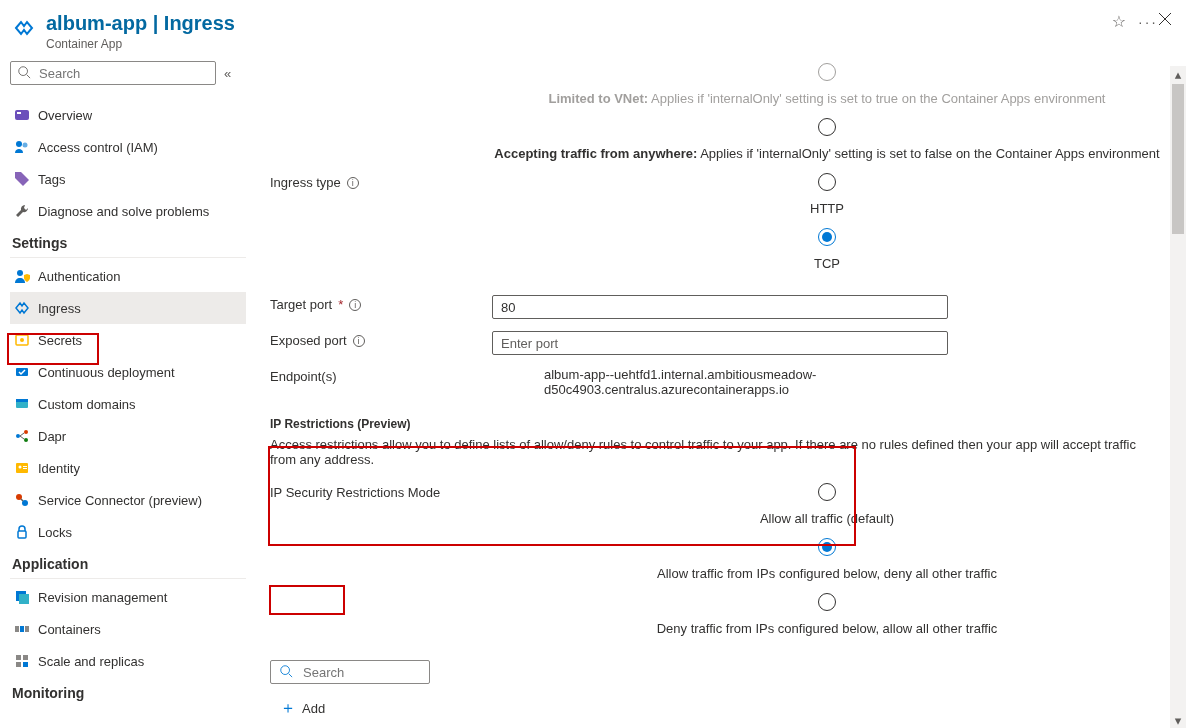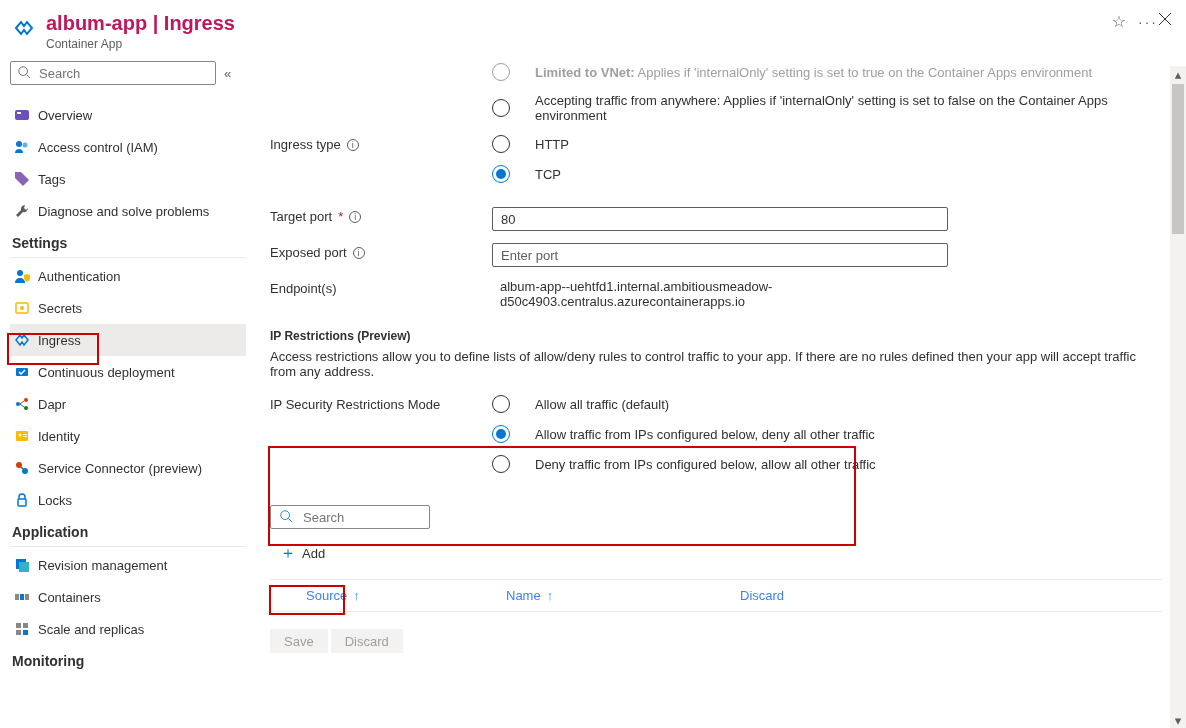--- a/index.html
+++ b/index.html
@@ -24,21 +24,21 @@
     align-items: center;
     justify-content: center;
     width: 28px; height: 28px;
     margin-right: 8px;
     margin-top: 2px;
   }
   .header-titles { flex: 1; }
   .header-title {
     font-size: 20px;
     font-weight: 600;
-    color: #be185d;
+    color: #0369a1;
   }
   .header-subtitle {
     font-size: 12px;
     color: #605e5c;
     margin-top: 2px;
   }
   .header-actions {
     display: flex;
     gap: 12px;
     align-items: center;
@@ -113,41 +113,42 @@
     width: 222px;
     flex-shrink: 0;
     padding-top: 2px;
   }
   .form-label-col.with-info { display:flex; align-items:center; gap:6px; }
   .req { color:#a4262c; }
   .form-val-col { flex: 1; }
   .radio-row {
     display: flex;
     align-items: center;
-    gap: 25px;
+    gap: 10px;
     margin-bottom: 12px;
+    flex-direction: column;
   }
   .radio-outline {
     width: 18px; height: 18px;
     border-radius: 50%;
     border: 1px solid #323130;
     display: inline-flex;
     align-items: center; justify-content: center;
     flex-shrink:0;
   }
   .radio-outline.disabled { border-color: #a19f9d; }
   .radio-outline.selected { border-color: #0078d4; }
   .radio-dot {
     width: 10px; height: 10px;
     border-radius: 50%;
     background: #0078d4;
   }
   .radio-label-strong { font-weight:600; color:#a19f9d; }
   .radio-label-desc { color:#a19f9d; }
-  .radio-strong2 { font-weight:400; }
+  .radio-strong2 { font-weight:700; }
   .text-input {
     width: 456px;
     height: 24px;
     border: 1px solid #605e5c;
     border-radius: 2px;
     padding: 0 8px;
     font-size: 13px;
     color: #323130;
   }
   .text-input::placeholder { color:#605e5c; }
@@ -305,45 +306,54 @@
     <div class="nav-item">
       <span class="nav-icon">
           <svg width="16" height="16" viewBox="0 0 16 16">
             <circle cx="6" cy="5" r="3" fill="#0078d4"></circle>
             <path d="M1 15c0-3 2-5 5-5s5 2 5 5" fill="#0078d4"></path>
             <path d="M10 7l3-1 3 1v3c0 2-3 4-3 4s-3-2-3-4z" fill="#ffb900"></path>
           </svg>
         </span>
       <span>Authentication</span>
     </div>
+    <div class="nav-item selected">
+      <span class="nav-icon">
+          <svg width="16" height="16" viewBox="0 0 16 16">
+            <path d="M2 8l4-5 2 3 2-3 4 5-4 5-2-3-2 3z" fill="none" stroke="#0078d4" stroke-width="1.5"></path>
+          </svg>
+        </span>
+      <span>Ingress</span>
+    </div>
     <div class="nav-item">
       <span class="nav-icon">
           <svg width="16" height="16" viewBox="0 0 16 16">
             <rect x="2" y="3" width="12" height="10" rx="1" fill="none" stroke="#ffb900" stroke-width="1.5"></rect>
             <circle cx="8" cy="8" r="2" fill="#ffb900"></circle>
           </svg>
         </span>
       <span>Secrets</span>
     </div>
-    <div class="nav-item selected">
-      <span class="nav-icon">
-          <svg width="16" height="16" viewBox="0 0 16 16">
-            <path d="M2 8l4-5 2 3 2-3 4 5-4 5-2-3-2 3z" fill="none" stroke="#0078d4" stroke-width="1.5"></path>
-          </svg>
-        </span>
-      <span>Ingress</span>
-    </div>
     <div class="nav-item">
       <span class="nav-icon">
           <svg width="16" height="16" viewBox="0 0 16 16">
             <rect x="2" y="4" width="12" height="8" rx="1" fill="#0078d4"></rect>
             <path d="M5 8l2 2 4-4" stroke="#fff" stroke-width="1.5" fill="none"></path>
           </svg>
         </span>
       <span>Continuous deployment</span>
+    </div>
+    <div class="nav-item">
+      <span class="nav-icon">
+          <svg width="16" height="16" viewBox="0 0 16 16">
+            <rect x="2" y="3" width="12" height="9" rx="1" fill="#32b1c8"></rect>
+            <rect x="2" y="3" width="12" height="3" fill="#0078d4"></rect>
+          </svg>
+        </span>
+      <span>Custom domains</span>
     </div>
     <div class="nav-item">
       <span class="nav-icon">
           <svg width="16" height="16" viewBox="0 0 16 16">
             <circle cx="4" cy="8" r="2" fill="#0078d4"></circle>
             <circle cx="12" cy="4" r="2" fill="#d83b01"></circle>
             <circle cx="12" cy="12" r="2" fill="#107c10"></circle>
             <path d="M6 8l4-3M6 8l4 3" stroke="#605e5c"></path>
           </svg>
         </span>
@@ -468,42 +478,42 @@
         </div>
         <div class="form-val-col">
           <input class="text-input" placeholder="Enter port" style="">
         </div>
       </div>
 
       <div class="form-row tall">
         <div class="form-label-col">
           <span>Endpoint(s)</span>
         </div>
-        <div class="form-val-col" style="max-width:420px;">album-app--uehtfd1.internal.ambitiousmeadow-d50c4903.centralus.azurecontainerapps.io</div>
+        <div class="form-val-col" style="max-width:420px;margin-left:44px;">album-app--uehtfd1.internal.ambitiousmeadow-d50c4903.centralus.azurecontainerapps.io</div>
       </div>
 
       <div class="section-title">IP Restrictions (Preview)</div>
       <div class="section-desc">Access restrictions allow you to define lists of allow/deny rules to control traffic to your app. If there are no rules defined then your app will accept traffic from any address.</div>
 
       <div class="form-row">
         <div class="form-label-col">
           <span>IP Security Restrictions Mode</span>
         </div>
         <div class="form-val-col">
           <div class="radio-row">
             <span class="radio-outline"></span>
             <span>Allow all traffic (default)</span>
           </div>
           <div class="radio-row">
             <span class="radio-outline selected">
                 <span class="radio-dot"></span>
               </span>
             <span>Allow traffic from IPs configured below, deny all other traffic</span>
           </div>
-          <div class="radio-row" style="margin-bottom:20px;">
+          <div class="radio-row" style="margin-bottom:12px;">
             <span class="radio-outline"></span>
             <span>Deny traffic from IPs configured below, allow all other traffic</span>
           </div>
         </div>
       </div>
 
       <div class="small-search">
         <span><svg width="14" height="14" viewBox="0 0 16 16">
               <circle cx="7" cy="7" r="5" fill="none" stroke="#0078d4" stroke-width="1"></circle>
               <path d="M11 11l4 4" stroke="#0078d4" stroke-width="1"></path>

